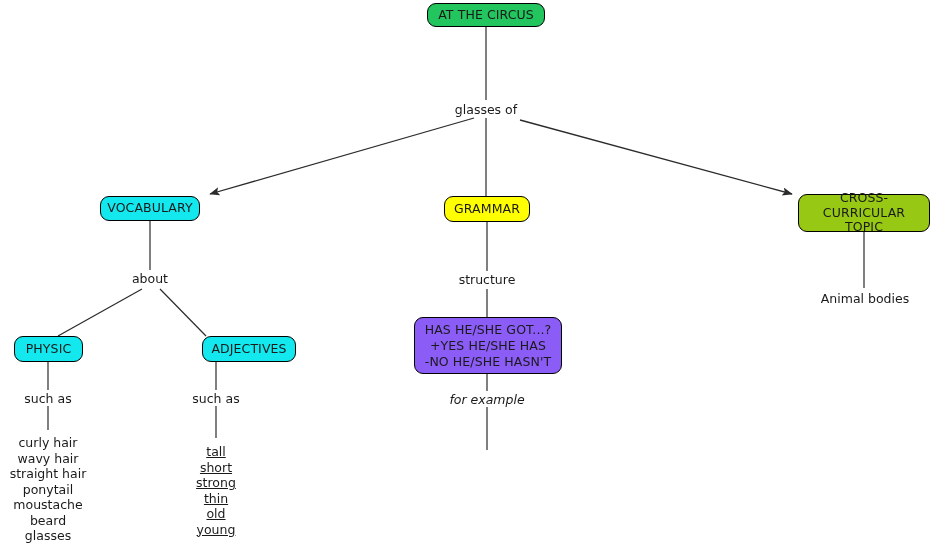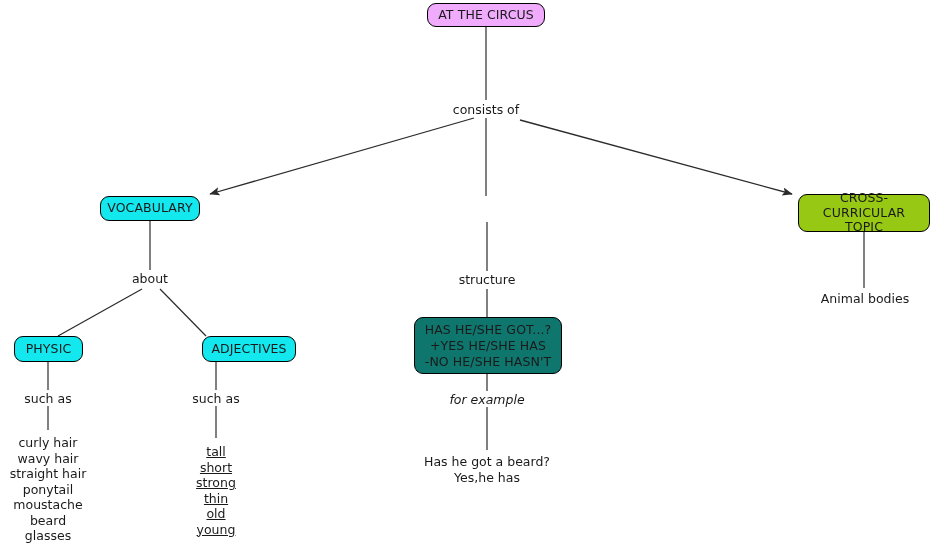--- a/index.html
+++ b/index.html
@@ -34,38 +34,38 @@
     display: flex;
     align-items: center;
     justify-content: center;
     text-align: center;
     color: #1a1a1a;
     line-height: 1.18;
     white-space: pre-line;
     letter-spacing: 0.1px;
   }
   .node-root {
-    background: #f0abfc;
+    background: #22c55e;
     font-size: 12.5px;
   }
   .node-cyan {
     background: #00e5ee;
     background: #12e8ee;
     font-size: 12.5px;
   }
   .node-yellow {
     background: #ffff00;
     font-size: 12.5px;
   }
   .node-olive {
     background: #96c814;
     font-size: 12.5px;
   }
   .node-grammar-box {
-    background: #0f766e;
+    background: #8b5cf6;
     font-size: 12.5px;
     font-weight: normal;
     padding: 4px 6px;
     line-height: 1.28;
   }
   .label {
     position: absolute;
     font-size: 12.5px;
     color: #1a1a1a;
     text-align: center;
@@ -121,21 +121,21 @@
 
     <line x1="487" y1="374" x2="487" y2="391" stroke="#2b2b2b" stroke-width="1.2"></line>
 
     <line x1="487" y1="407" x2="487" y2="450" stroke="#2b2b2b" stroke-width="1.2"></line>
 
     <line x1="864" y1="228" x2="864" y2="288" stroke="#2b2b2b" stroke-width="1.2"></line>
   </svg>
 
   <div class="node node-root" style="left:427px; top:3px; width:118px; height:24px;">AT THE CIRCUS</div>
 
-  <div class="label" style="left:436px; top:102px; width:100px;">consists of</div>
+  <div class="label" style="left:436px; top:102px; width:100px;">glasses of</div>
 
   <div class="node node-cyan" style="left:100px; top:196px; width:100px; height:25px;">VOCABULARY</div>
 
   <div class="label" style="left:110px; top:271px; width:80px;">about</div>
 
   <div class="node node-cyan" style="left:14px; top:336px; width:69px; height:26px;">PHYSIC</div>
 
   <div class="node node-cyan" style="left:170px; top:336px; width:94px; height:26px;margin-left:32px;">ADJECTIVES</div>
 
   <div class="label" style="left:8px; top:391px; width:80px;">such as</div>
@@ -150,30 +150,29 @@
 
   <div class="label" style="left:176px; top:391px; width:80px;">such as</div>
 
   <div class="leaflist" style="left:166px; top:444px; width:100px;text-decoration:underline;">tall
 short
 strong
 thin
 old
 young</div>
 
+  <div class="node node-yellow" style="left:444px; top:196px; width:86px; height:26px;">GRAMMAR</div>
 
   <div class="label" style="left:447px; top:272px; width:80px;">structure</div>
 
   <div class="node node-grammar-box" style="left:414px; top:317px; width:148px; height:57px;">HAS HE/SHE GOT...?
 +YES HE/SHE HAS
 -NO HE/SHE HASN'T</div>
 
   <div class="label" style="left:447px; top:392px; width:80px;font-style:italic;">for example</div>
 
-  <div class="leaflist" style="left:412px; top:454px; width:150px;">Has he got a beard?
-Yes,he has</div>
 
   <div class="node node-olive" style="left:798px; top:194px; width:132px; height:38px;">CROSS-CURRICULAR
 TOPIC</div>
 
   <div class="leaflist" style="left:804px; top:291px; width:122px;">Animal bodies</div>
 
 </div>
 
 </body></html>

